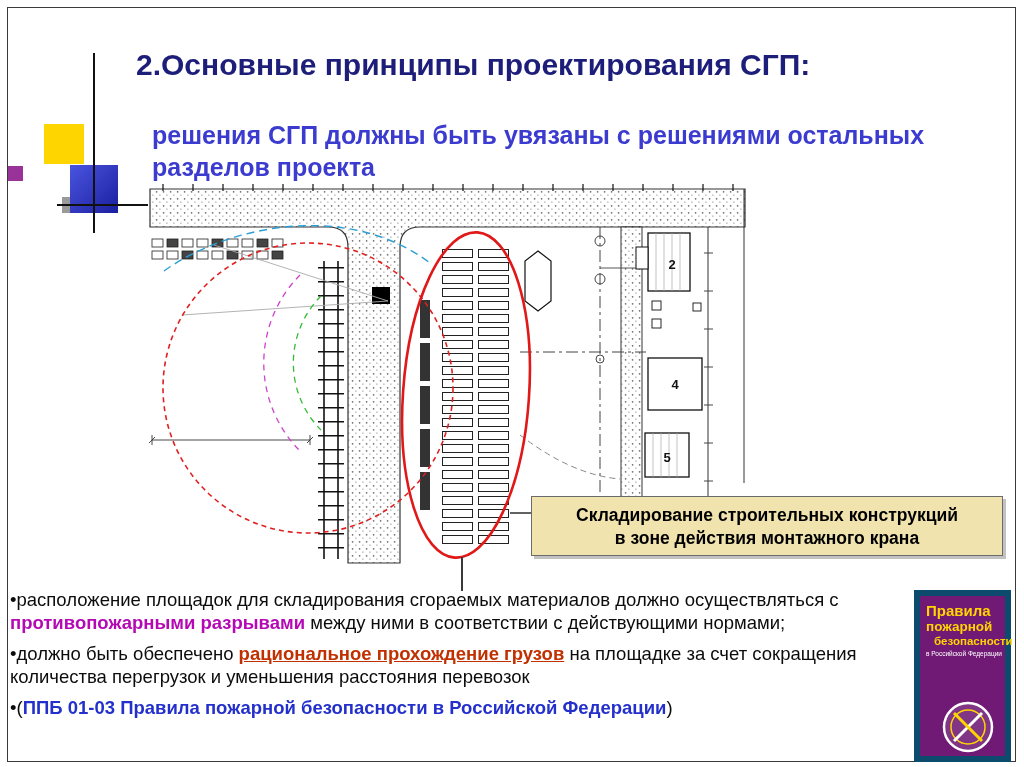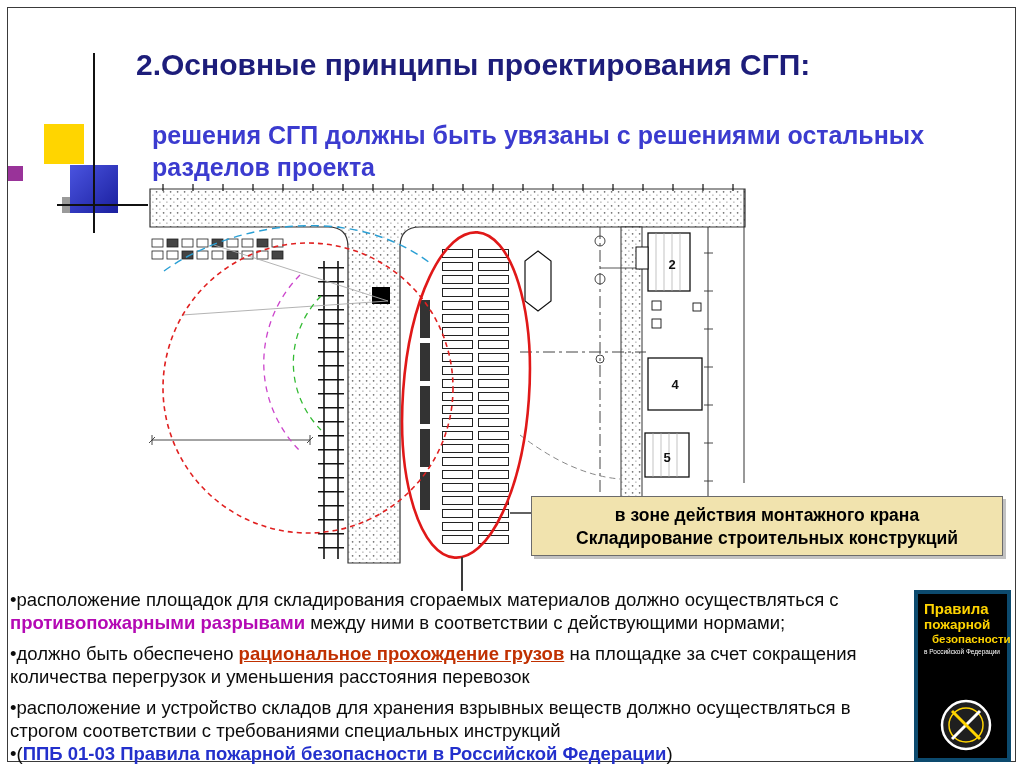--- a/index.html
+++ b/index.html
@@ -26,22 +26,22 @@
            text-align:center;font-weight:bold;font-size:17.5px;color:#000;line-height:1.3;padding-top:7px;box-sizing:border-box;}
   .connector-v{position:absolute;left:461px;top:557px;width:2px;height:34px;background:#3a3a3a;}
 
   .bullets{position:absolute;left:10px;top:588px;width:908px;font-size:18.5px;line-height:23px;color:#0c0c0c;}
   .b{margin:0;}
   .gap{margin-bottom:8px;}
   .em-red{color:#c03000;font-weight:bold;text-decoration:underline;}
   .em-mag{color:#b409b4;font-weight:bold;}
   .em-blue{color:#2330cc;font-weight:bold;}
 
-  .book{position:absolute;left:914px;top:590px;width:97px;height:172px;background:#000000;
-        border:4px solid #0c4a6e;box-sizing:border-box;}
+  .book{position:absolute;left:914px;top:590px;width:97px;height:172px;background:#701a75;
+        border:6px solid #0c4a6e;box-sizing:border-box;}
   .book .bt1{margin:7px 0 0 6px;font-size:15px;font-weight:bold;color:#ffd400;line-height:1.05;}
   .book .bt2{margin:1px 4px 0 6px;font-size:13.5px;font-weight:bold;color:#ffd400;line-height:1.05;}
   .book .bt3{margin:1px 0 0 14px;font-size:11.5px;font-weight:bold;color:#ffd400;line-height:1.05;}
   .book .bsub{margin:3px 0 0 6px;font-size:6.5px;color:#ffffff;line-height:1.2;}
   .book .emblem{position:absolute;left:21px;top:104px;}
 
   svg text{font-family:"Liberation Sans",sans-serif;}
 </style>
 </head>
 <body>
@@ -161,28 +161,27 @@
         <circle cx="160" cy="205" r="145" stroke="#e02020" stroke-width="1.6" stroke-dasharray="5 4" fill="none"></circle>
         <ellipse cx="318" cy="212" rx="63" ry="163" transform="rotate(4 318 212)" stroke="#e01818" stroke-width="2.6" fill="none"></ellipse>
         <line x1="362" y1="330" x2="384" y2="330" stroke="#3a3a3a" stroke-width="1.6"></line>
       </g>
     </svg>
   </div>
 
   <div class="connector-v"></div>
 
   <div class="callout">
+    <div>Складирование строительных конструкций</div>
     <div>в зоне действия монтажного крана</div>
-    <div>Складирование строительных конструкций</div>
   </div>
 
   <div class="bullets">
     <p class="b gap"><span>•расположение площадок для складирования сгораемых материалов должно осуществляться с </span><span class="em-mag">противопожарными разрывами</span><span> между ними в соответствии с действующими нормами;</span></p>
     <p class="b gap"><span>•должно быть обеспечено </span><span class="em-red">рациональное прохождение грузов</span><span> на площадке за счет сокращения количества перегрузок и уменьшения расстояния перевозок</span></p>
-    <p class="b">•расположение и устройство складов для хранения взрывных веществ должно осуществляться в строгом соответствии с требованиями специальных инструкций</p>
     <p class="b"><span>•(</span><span class="em-blue">ППБ 01-03 Правила пожарной безопасности в Российской Федерации</span><span>)</span></p>
   </div>
 
   <div class="book">
     <div class="bt1">Правила</div>
     <div class="bt2">пожарной</div>
     <div class="bt3">безопасности</div>
     <div class="bsub">в Российской Федерации</div>
     <svg class="emblem" width="54" height="54" viewBox="0 0 54 54">
       <circle cx="27" cy="27" r="24" fill="rgba(255,255,255,0.12)" stroke="#ffffff" stroke-width="2.5"></circle>

